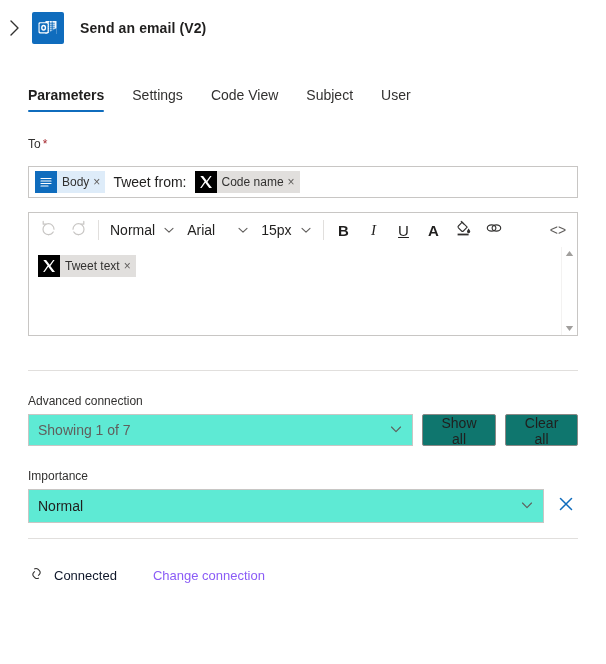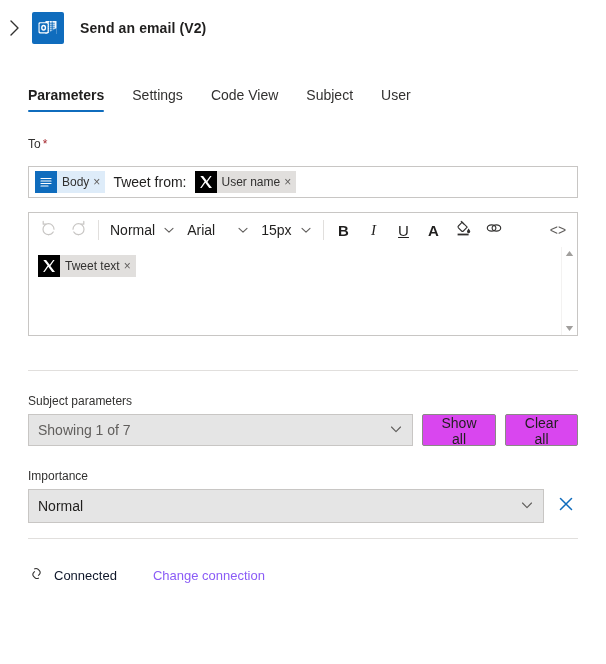--- a/index.html
+++ b/index.html
@@ -250,38 +250,38 @@
 
   
   .adv-row {
     display: flex;
     align-items: center;
     gap: 9px;
   }
   .select-box {
     height: 32px;
     border: 1px solid #c8c6c4;
-    background: #e5e5e5;
+    background: #5eead4;
     display: flex;
     align-items: center;
     padding: 0 9px;
     font-size: 14px;
     color: #323130;
     box-sizing: border-box;
     cursor: pointer;
   }
   .select-box .val { flex: 1 1 auto; white-space: nowrap; overflow: hidden; }
   .select-box.muted .val { color: #605e5c; }
   .adv-select { width: 420px; }
   .btn {
     height: 32px;
     min-width: 70px;
     padding: 0 12px;
     border: 1px solid #8a8886;
-    background: #d946ef;
+    background: #0f766e;
     font-size: 14px;
     color: #201f1e;
     font-family: "Liberation Sans", sans-serif;
     cursor: pointer;
     border-radius: 2px;
   }
   .imp-row {
     display: flex;
     align-items: center;
     gap: 10px;
@@ -386,21 +386,21 @@
         <span class="token-text">Body</span>
         <span class="token-x">×</span>
       </span>
       <span class="plain-text-seg">Tweet from:</span>
       <span class="token token-user">
         <span class="token-badge badge-x">
           <svg width="16" height="16" viewBox="0 0 16 16" aria-hidden="true">
             <path d="M2.3 2 L6.6 7.6 L2.1 14 L3.6 14 L7.3 8.8 L11.2 14 L14 14 L9.4 8 L13.6 2 L12.1 2 L8.7 6.8 L5.1 2 Z" fill="#ffffff"></path>
           </svg>
         </span>
-        <span class="token-text">User name</span>
+        <span class="token-text">Code name</span>
         <span class="token-x">×</span>
       </span>
     </div>
   </div>
 
   <div class="field">
 
     <div class="rte">
       <div class="rte-toolbar">
 
@@ -509,21 +509,21 @@
         </div>
       </div>
     </div>
   </div>
 </div>
 
 <div class="divider" style="margin-top:34px"></div>
 
 <div class="form" style="margin-top:22px">
   <div class="field">
-    <div class="field-label">Subject parameters</div>
+    <div class="field-label">Advanced connection</div>
     <div class="adv-row">
       <div class="select-box adv-select muted">
         <span class="val">Showing 1 of 7</span>
         <span>
           <svg width="14" height="14" viewBox="0 0 14 14" aria-hidden="true">
             <path d="M2.5 5 L7 9.6 L11.5 5" fill="none" stroke="#605e5c" stroke-width="1.1" stroke-linecap="round" stroke-linejoin="round"></path>
           </svg>
         </span>
       </div>
       <button class="btn">Show all</button>

